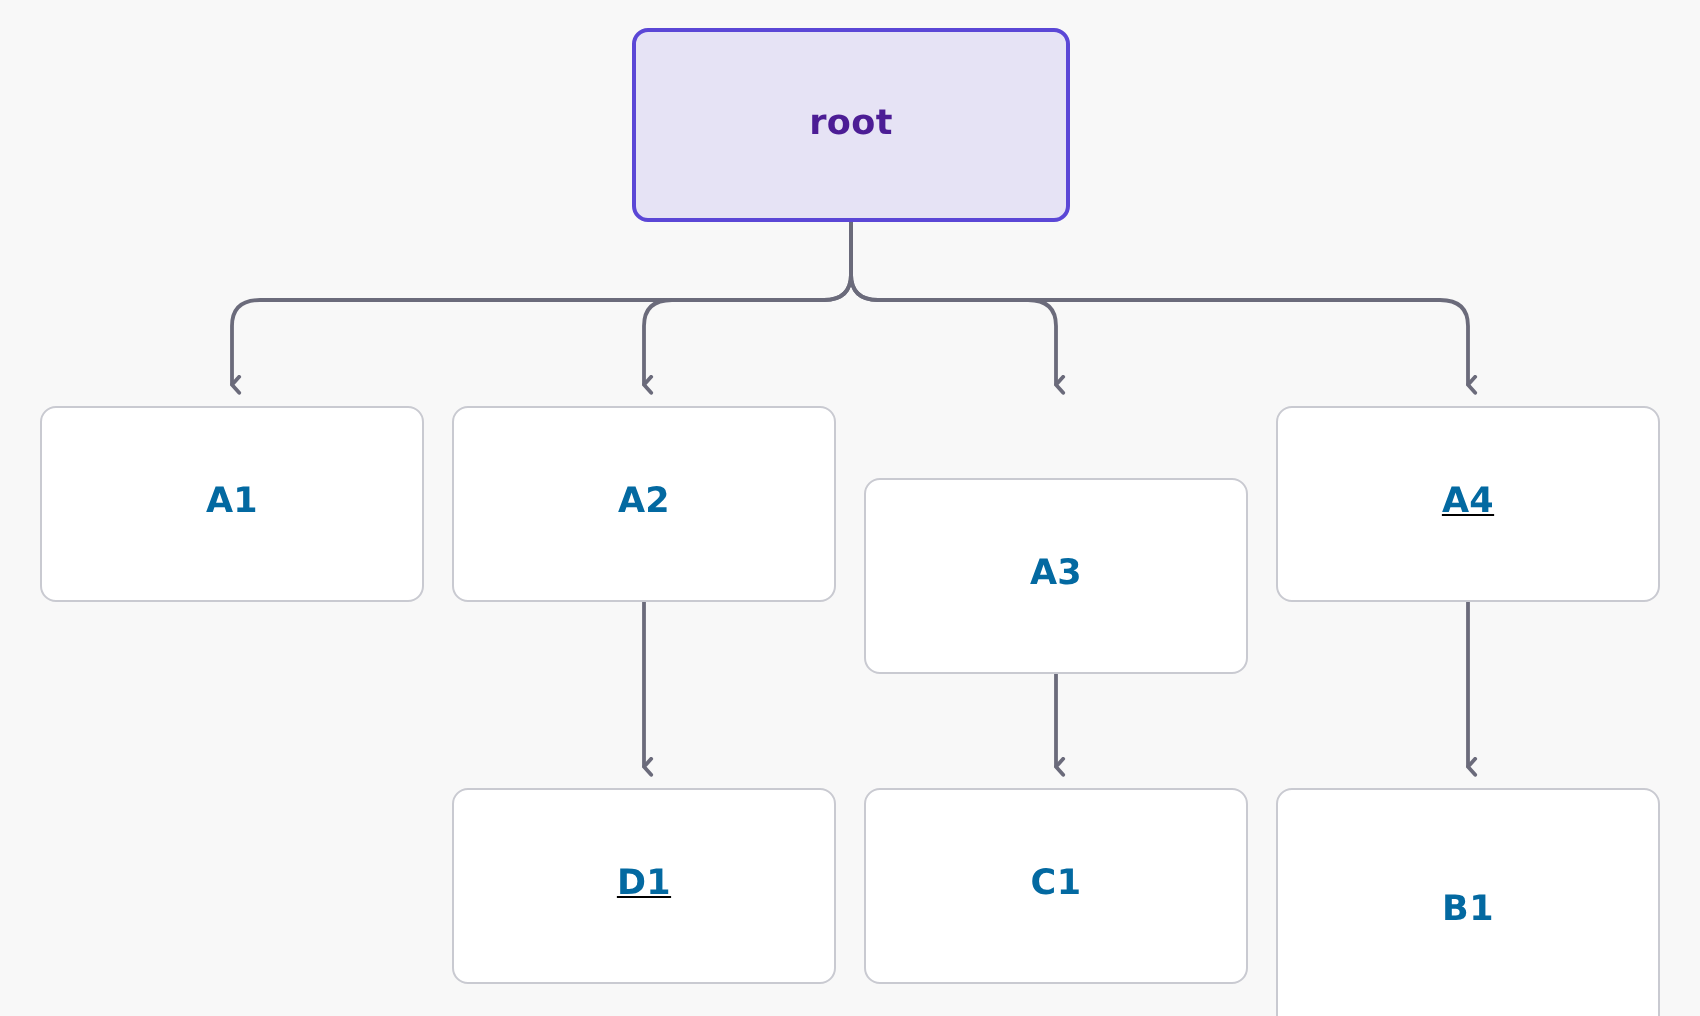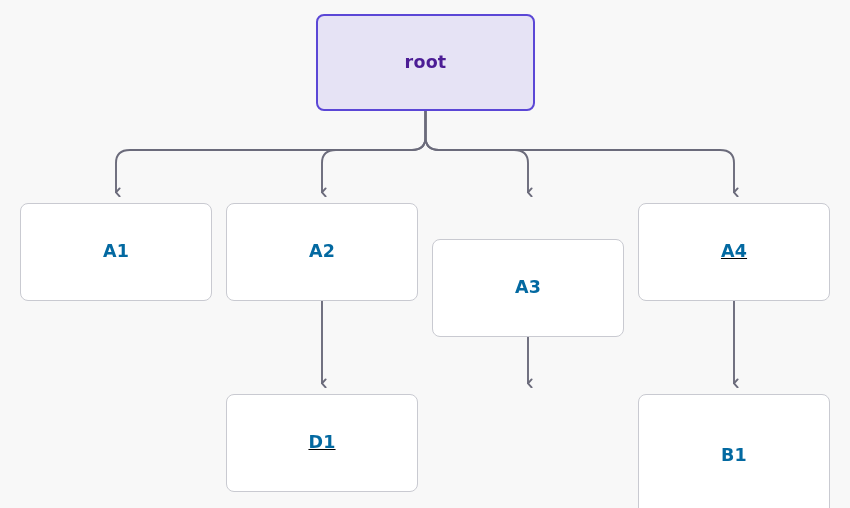--- a/index.html
+++ b/index.html
@@ -102,18 +102,21 @@
   </div>
 
   <div class="node" style="left:638px; top:203px; width:192px; height:98px;text-decoration:underline;">
     <span class="node-label">A4</span>
   </div>
 
   <div class="node" style="left:226px; top:394px; width:192px; height:98px;text-decoration:underline;">
     <span class="node-label">D1</span>
   </div>
 
+  <div class="node" style="left:432px; top:394px; width:192px; height:98px;">
+    <span class="node-label">C1</span>
+  </div>
 
   <div class="node" style="left:638px; top:394px; width:192px; height:124px;">
     <span class="node-label">B1</span>
   </div>
 
 </div>
 
 </body></html>

